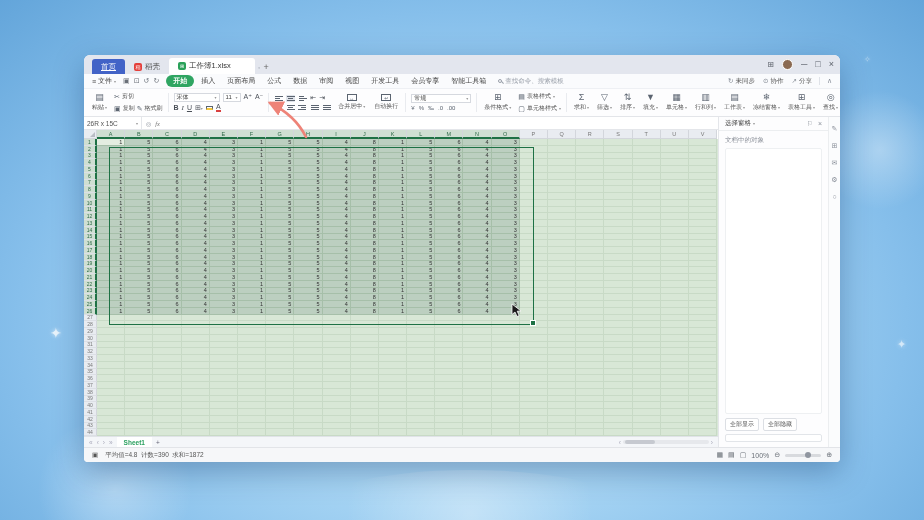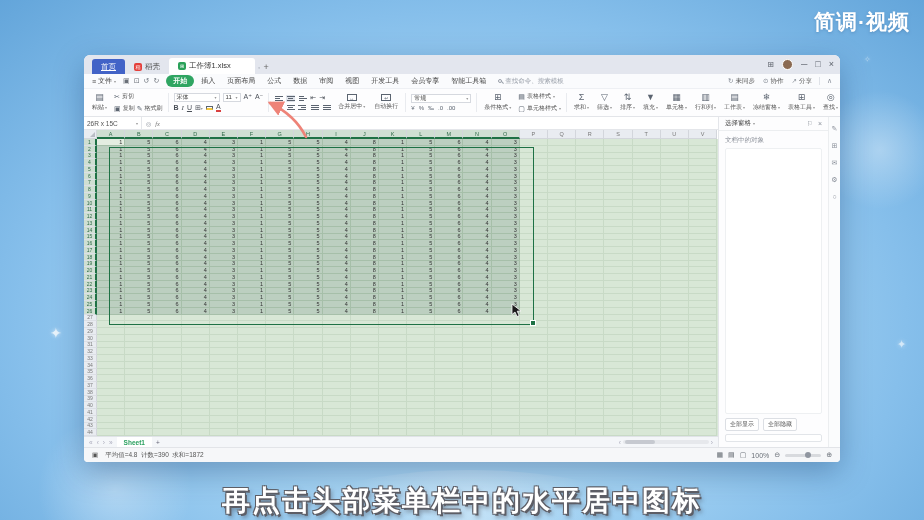--- a/index.html
+++ b/index.html
@@ -143,21 +143,20 @@
 <body>
 
 <div class="stage">
   <div class="bokeh bk1"></div>
   <div class="bokeh bk2"></div>
   <div class="bokeh bk3"></div>
   <span class="sparkle sp1">✦</span>
   <span class="sparkle sp2">✦</span>
   <span class="sparkle sp3">✧</span>
 
-  <div class="watermark">简调·视频</div>
 
   <div class="win">
 
     <div class="tabbar">
       <div class="tab tab-home">
         <span>首页</span>
       </div>
       <div class="tab">
         <span class="tico red">稻</span>
         <span>稻壳</span>
@@ -1662,14 +1661,13 @@
         <path d="M0,0 L6,3 L0,6 Z" fill="#ee8378"></path>
       </marker>
     </defs>
     <path d="M306,137 Q295,115 270,103" stroke="#ee8378" stroke-width="2.6" fill="none" stroke-linecap="round" marker-end="url(#ah)"></path>
   </svg>
 
   <svg class="cursor" width="12" height="15">
     <path d="M1,1 L1,11.5 L4,9 L6,13.5 L8.2,12.5 L6.2,8.2 L10,8 Z" fill="#1a1a1a" stroke="#ffffff" stroke-width="0.8"></path>
   </svg>
 
-  <div class="caption">再点击头部菜单栏中的水平居中图标</div>
 </div>
 
 </body></html>

